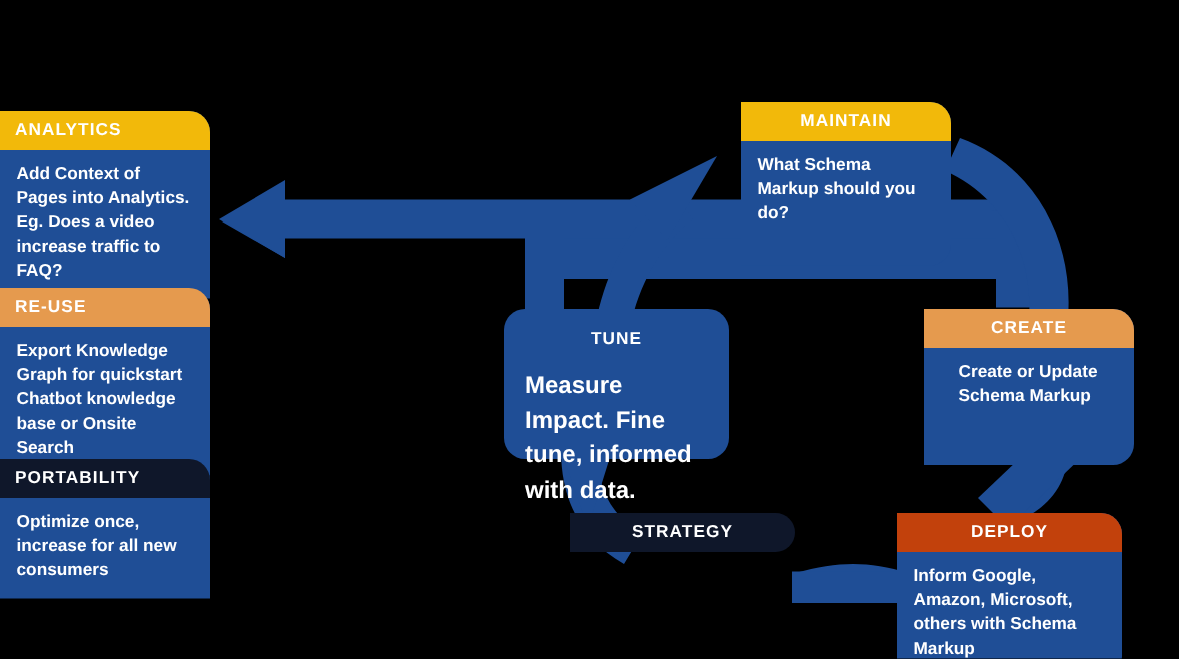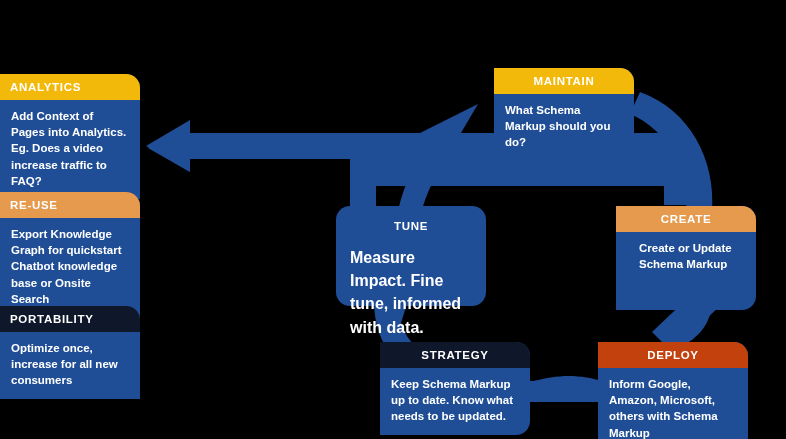--- a/index.html
+++ b/index.html
@@ -89,21 +89,20 @@
     <div class="body" style="padding-bottom:38px;margin-left:12px;">Create or Update Schema Markup</div>
   </div>
 
   <div class="card rr" style="left:598px;top:342px;width:150px;">
     <div class="hdr h-gray c">DEPLOY</div>
     <div class="body">Inform Google, Amazon, Microsoft, others with Schema Markup</div>
   </div>
 
   <div class="card rr" style="left:380px;top:342px;width:150px;">
     <div class="hdr h-lblue c">STRATEGY</div>
-    <div class="body">Keep Schema Markup up to date. Know what needs to be updated.</div>
   </div>
 
   <div class="tune" style="left:336px;top:206px;width:150px;height:100px;">
     <div class="t-title">TUNE</div>
     <div class="t-body">Measure Impact. Fine tune, informed with data.</div>
   </div>
 
 </div>
 
 </body></html>

